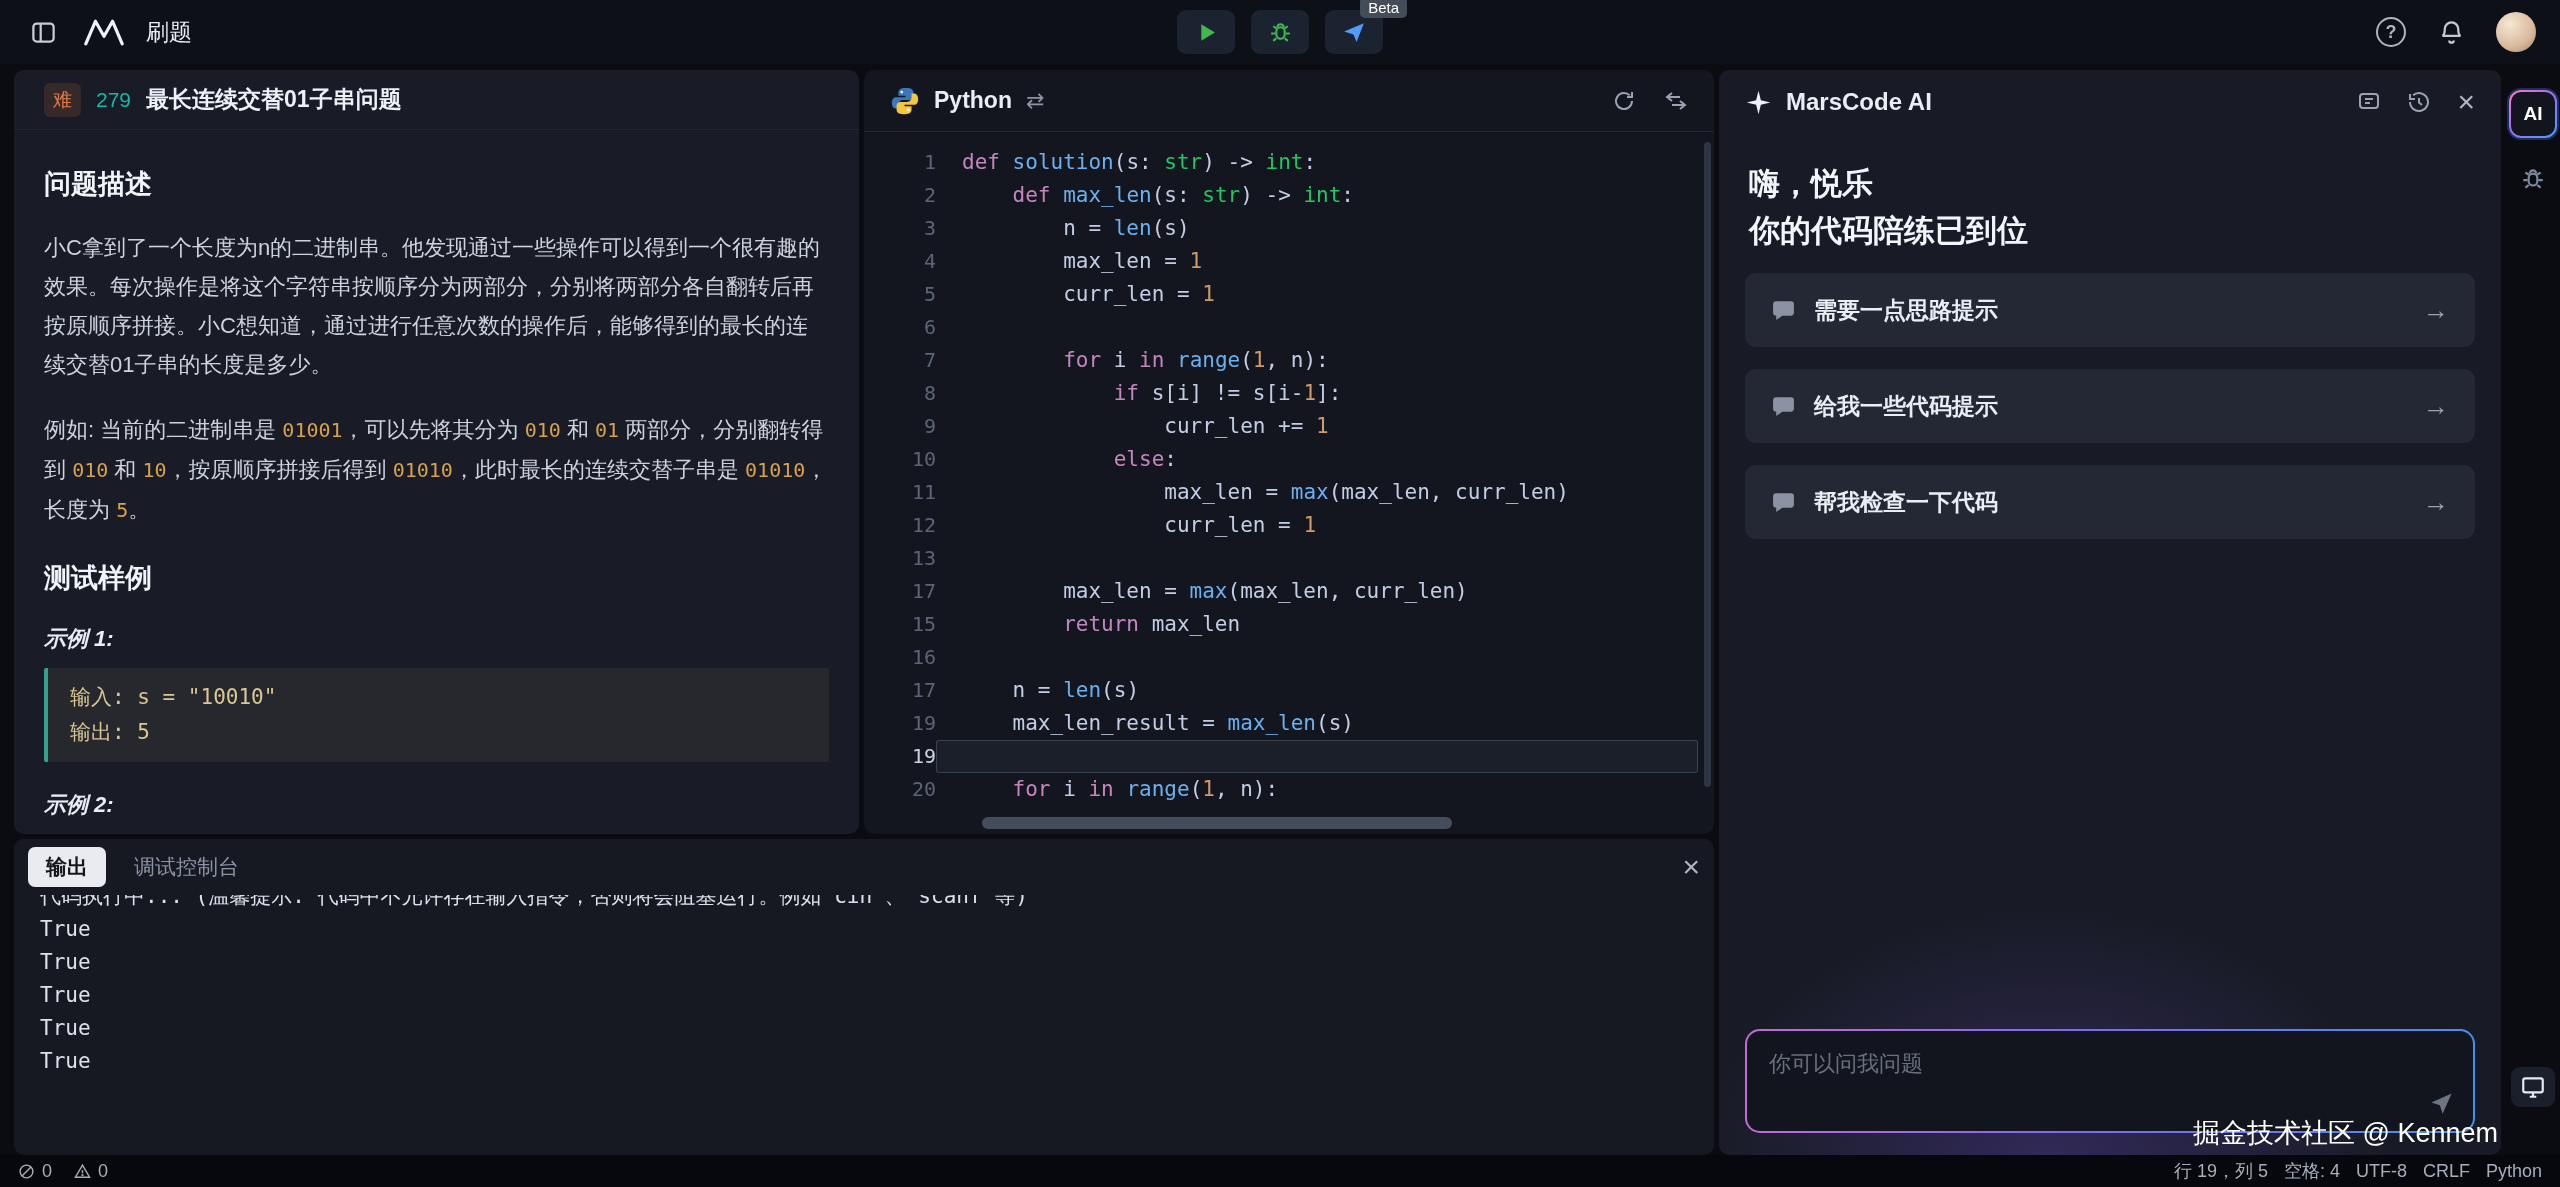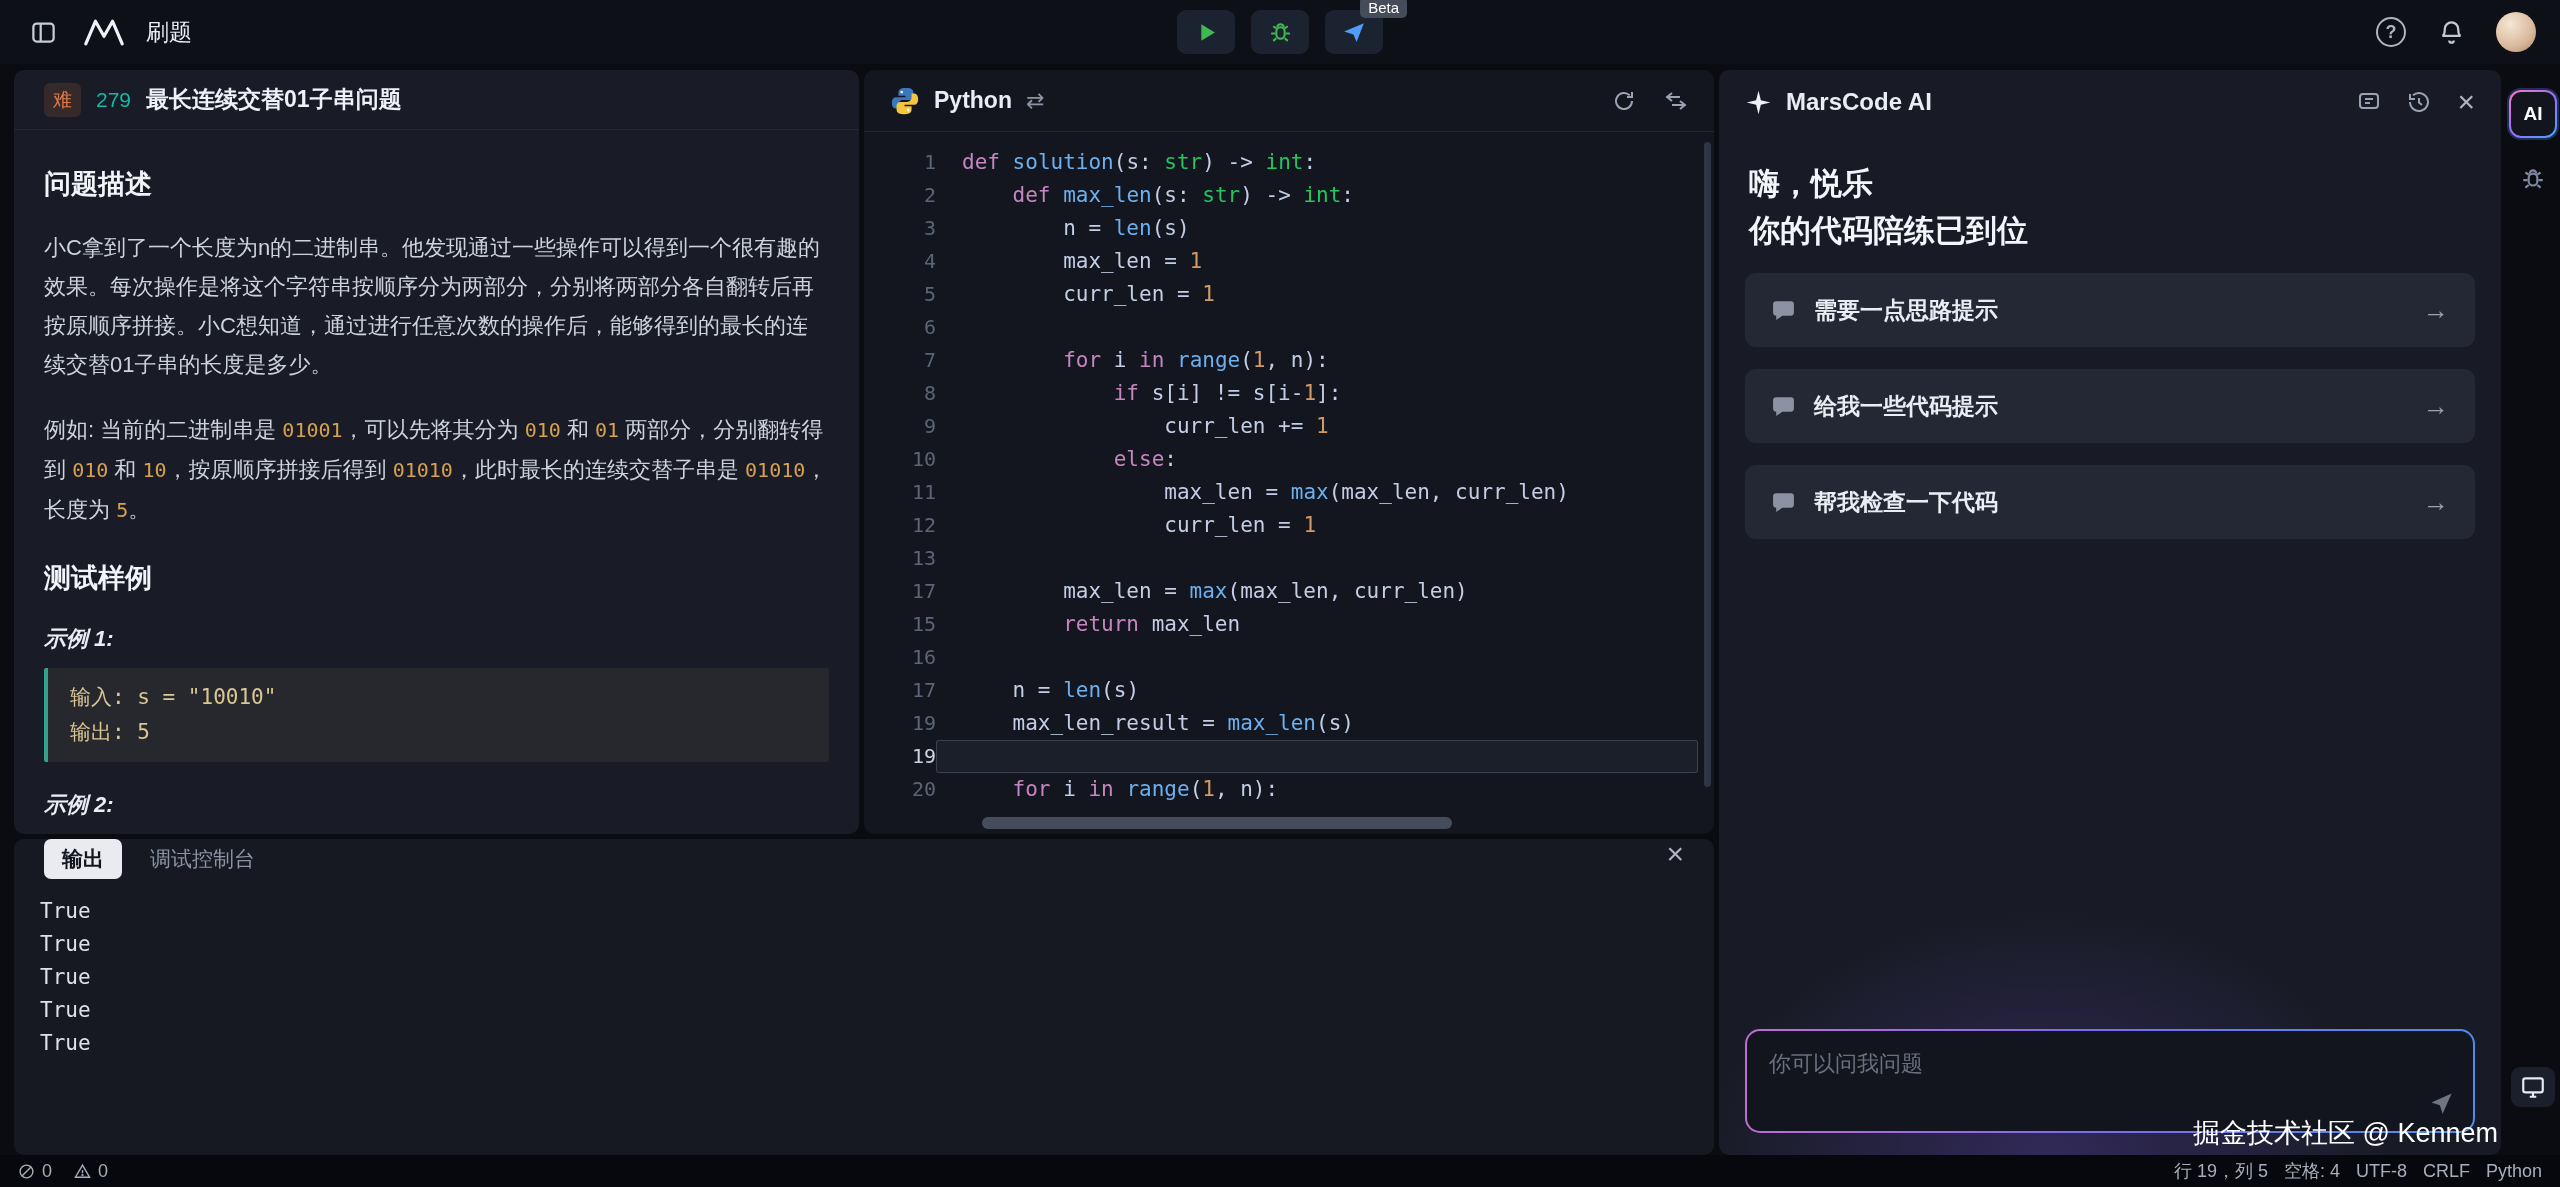--- a/index.html
+++ b/index.html
@@ -58,21 +58,21 @@
 .tk-f{color:#6cb0f0;}
 .tk-b{color:#6cb0f0;}
 .tk-t{color:#22c55e;}
 .tk-n{color:#d19a66;}
 .tk-d{color:#c3cee6;}
 .h-scrollbar{position:absolute;bottom:5px;left:118px;width:470px;height:12px;border-radius:6px;background:#454d5d;cursor:pointer;}
 .v-scrollbar{position:absolute;top:72px;right:3px;width:7px;height:645px;border-radius:4px;background:#2e3544;cursor:pointer;}
 
 
 .console-panel{flex:1;background:#161922;display:flex;flex-direction:column;}
-.con-head{height:56px;flex:none;display:flex;align-items:flex-start;padding:0 30px;background:#161922;position:relative;z-index:2;}
+.con-head{height:56px;flex:none;display:flex;align-items:center;padding:0 14px;background:#161922;position:relative;z-index:2;}
 .con-tab{font-size:21px;color:#8b93a4;margin-right:34px;cursor:pointer;}
 .con-tab.active{background:#e9ebf1;color:#14161e;font-weight:700;padding:6px 18px;border-radius:7px;margin-right:28px;}
 .con-close{margin-left:auto;font-size:30px;color:#aeb4c2;cursor:pointer;line-height:1;}
 .console-body{flex:1;overflow:hidden;padding:0 26px;font-family:"DejaVu Sans Mono",monospace;font-size:21px;line-height:33px;color:#dde1ea;}
 .console-line{white-space:nowrap;}
 .console-line.clipped{margin-top:-15px;}
 
 
 .ai-panel{flex:1;background:#181b25;display:flex;flex-direction:column;}
 .ai-panel::after{content:"";position:absolute;left:0;right:0;bottom:0;height:46%;background:radial-gradient(62% 72% at 42% 102%, rgba(104,72,200,.32), rgba(24,27,37,0) 72%);pointer-events:none;}
@@ -310,20 +310,21 @@
 
     <section class="panel console-panel">
       <header class="con-head">
         <span style="display:flex;align-items:center;">
             <span class="con-tab active">输出</span>
             <span class="con-tab">调试控制台</span>
           </span>
         <span class="con-close">×</span>
       </header>
       <div class="console-body">
+          <div class="console-line clipped">代码执行中... (温馨提示: 代码中不允许存在输入指令，否则将会阻塞运行。例如 cin 、 scanf 等)</div>
           <div class="console-line">True</div>
           <div class="console-line">True</div>
           <div class="console-line">True</div>
           <div class="console-line">True</div>
           <div class="console-line">True</div>
         </div>
     </section>
   </div>
 
   <section class="panel ai-panel">

